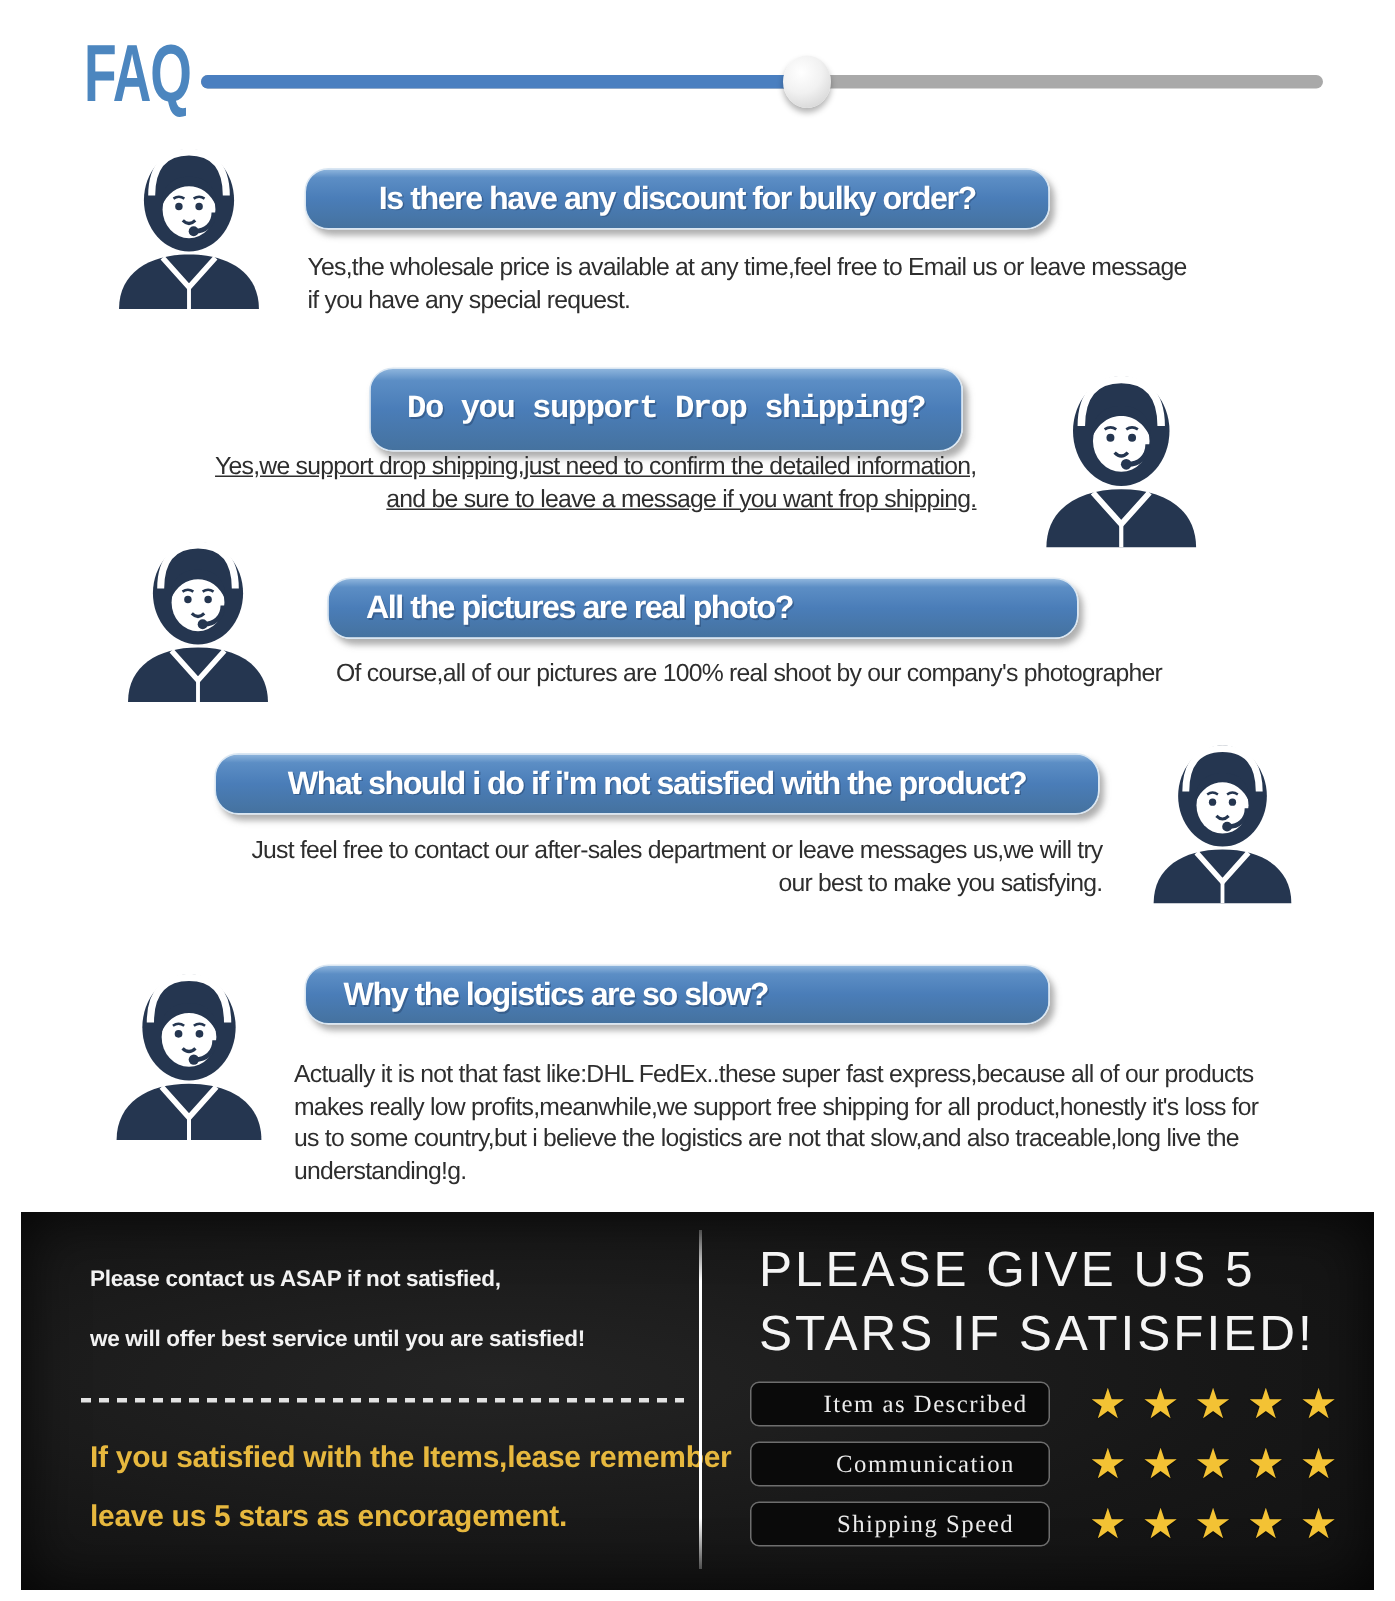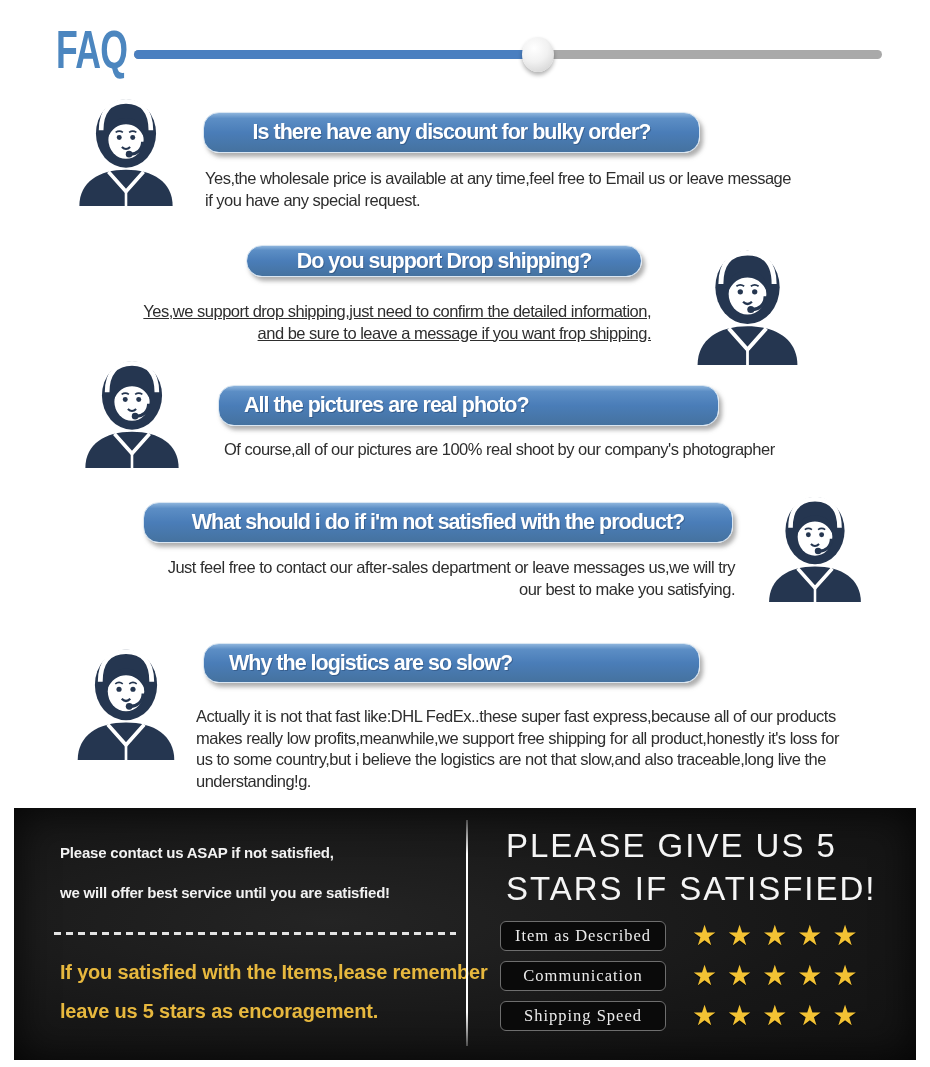--- a/index.html
+++ b/index.html
@@ -39,21 +39,21 @@
     background:linear-gradient(180deg,#8db4dc 0%,#5c8ec5 14%,#4a7db8 50%,#45729f 100%);
     border:1px solid #d9e6f2;
     box-shadow:3px 4px 4px rgba(110,110,110,.55);
     color:#fff;font-weight:bold;font-size:21.5px;letter-spacing:-1px;
     display:flex;align-items:center;justify-content:center;
     text-shadow:1px 1px 0 rgba(35,65,105,.45);
     white-space:pre;cursor:pointer;box-sizing:border-box;
   }
   .q-btn.align-left{justify-content:flex-start;padding-left:25px;}
   .q1{left:203px;top:112px;width:497px;}
-  .q2{left:246px;top:245px;width:396px;height:32px;}
+  .q2{left:246px;top:245px;width:396px;height:56px;font-family:Liberation Mono, monospace;}
   .q3{left:218px;top:385px;width:501px;}
   .q4{left:143px;top:502px;width:590px;}
   .q5{left:203px;top:643px;width:497px;height:40px;}
 
   .answer{
     position:absolute;margin:0;color:#2e2e2e;
     font-size:16.5px;line-height:21.5px;letter-spacing:-0.5px;
     white-space:pre;
   }
   .a1{left:205px;top:168px;width:660px;text-align:left;}
@@ -95,20 +95,21 @@
     position:absolute;left:22px;top:16px;margin:0;color:#f5f5f5;
     font-size:33px;font-weight:400;letter-spacing:2px;line-height:43px;white-space:pre;
   }
   .ratings{position:absolute;left:16px;top:113px;}
   .rating-row{display:flex;align-items:center;height:30px;margin-bottom:10px;}
   .rating-label{
     width:164px;height:28px;line-height:28px;text-align:center;
     background:#0a0a0a;border:1px solid #6e6e6e;border-radius:6px;
     font-family:"Liberation Serif", serif;font-size:16.5px;color:#ececec;letter-spacing:1px;
     white-space:pre;
+    padding-left:34px;
   }
   .stars{display:flex;margin-left:26px;}
   .star{
     font-size:28px;line-height:28px;color:#f3c234;margin-right:10px;cursor:pointer;
     text-shadow:0 1px 1px rgba(0,0,0,.6);
   }
 </style>
 </head>
 <body>
 

